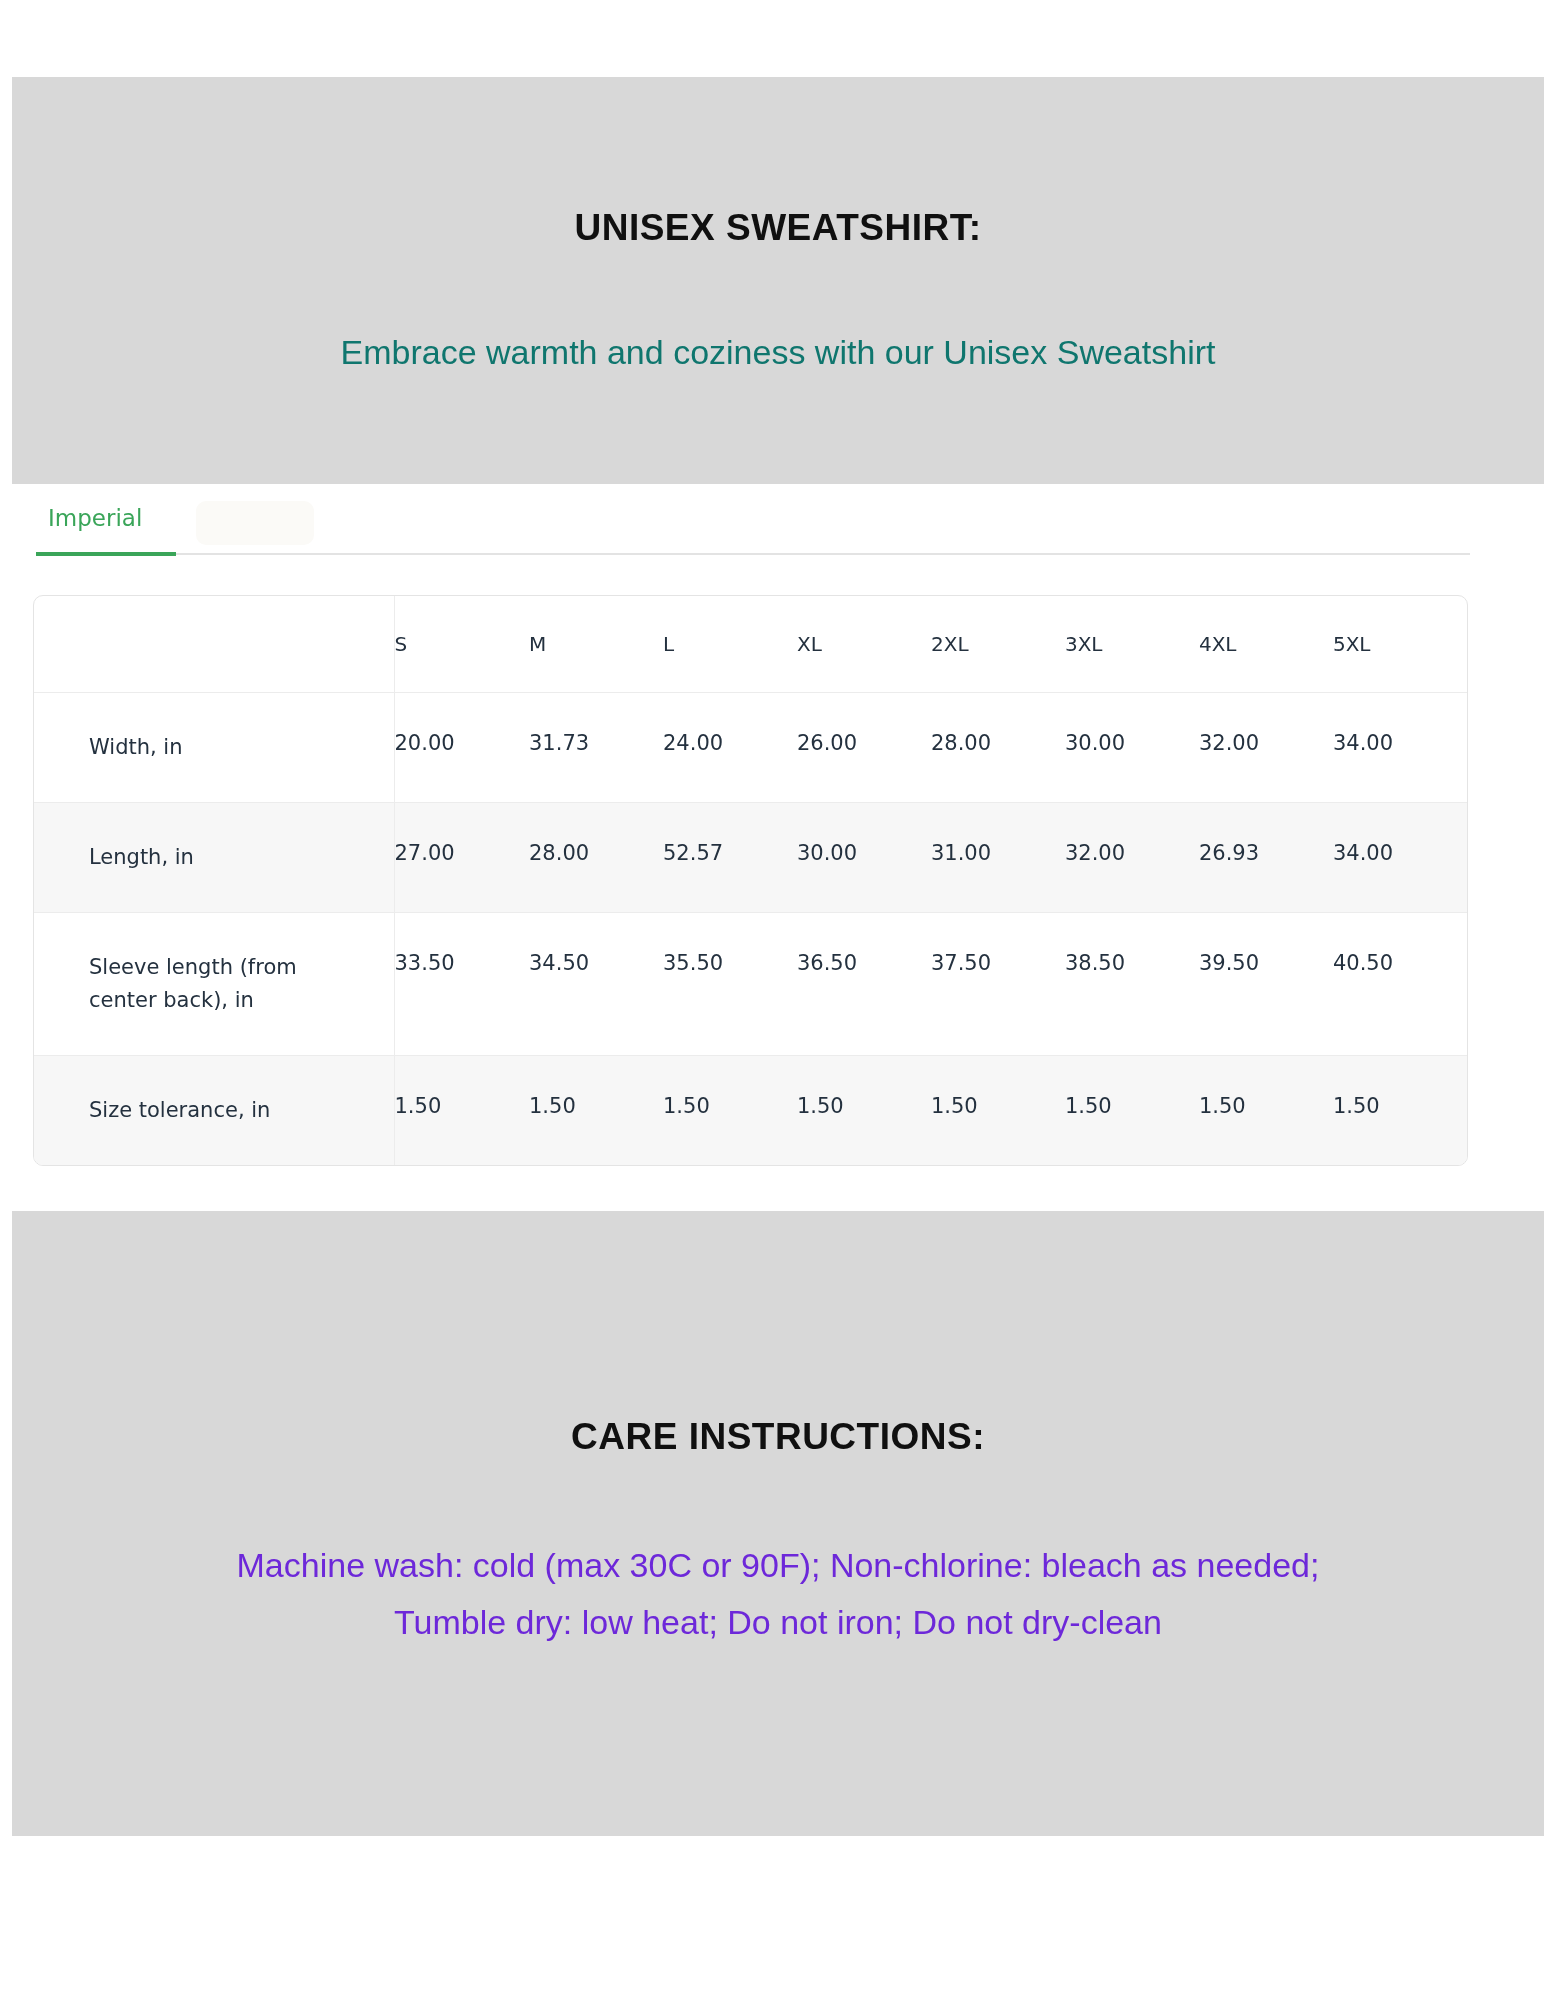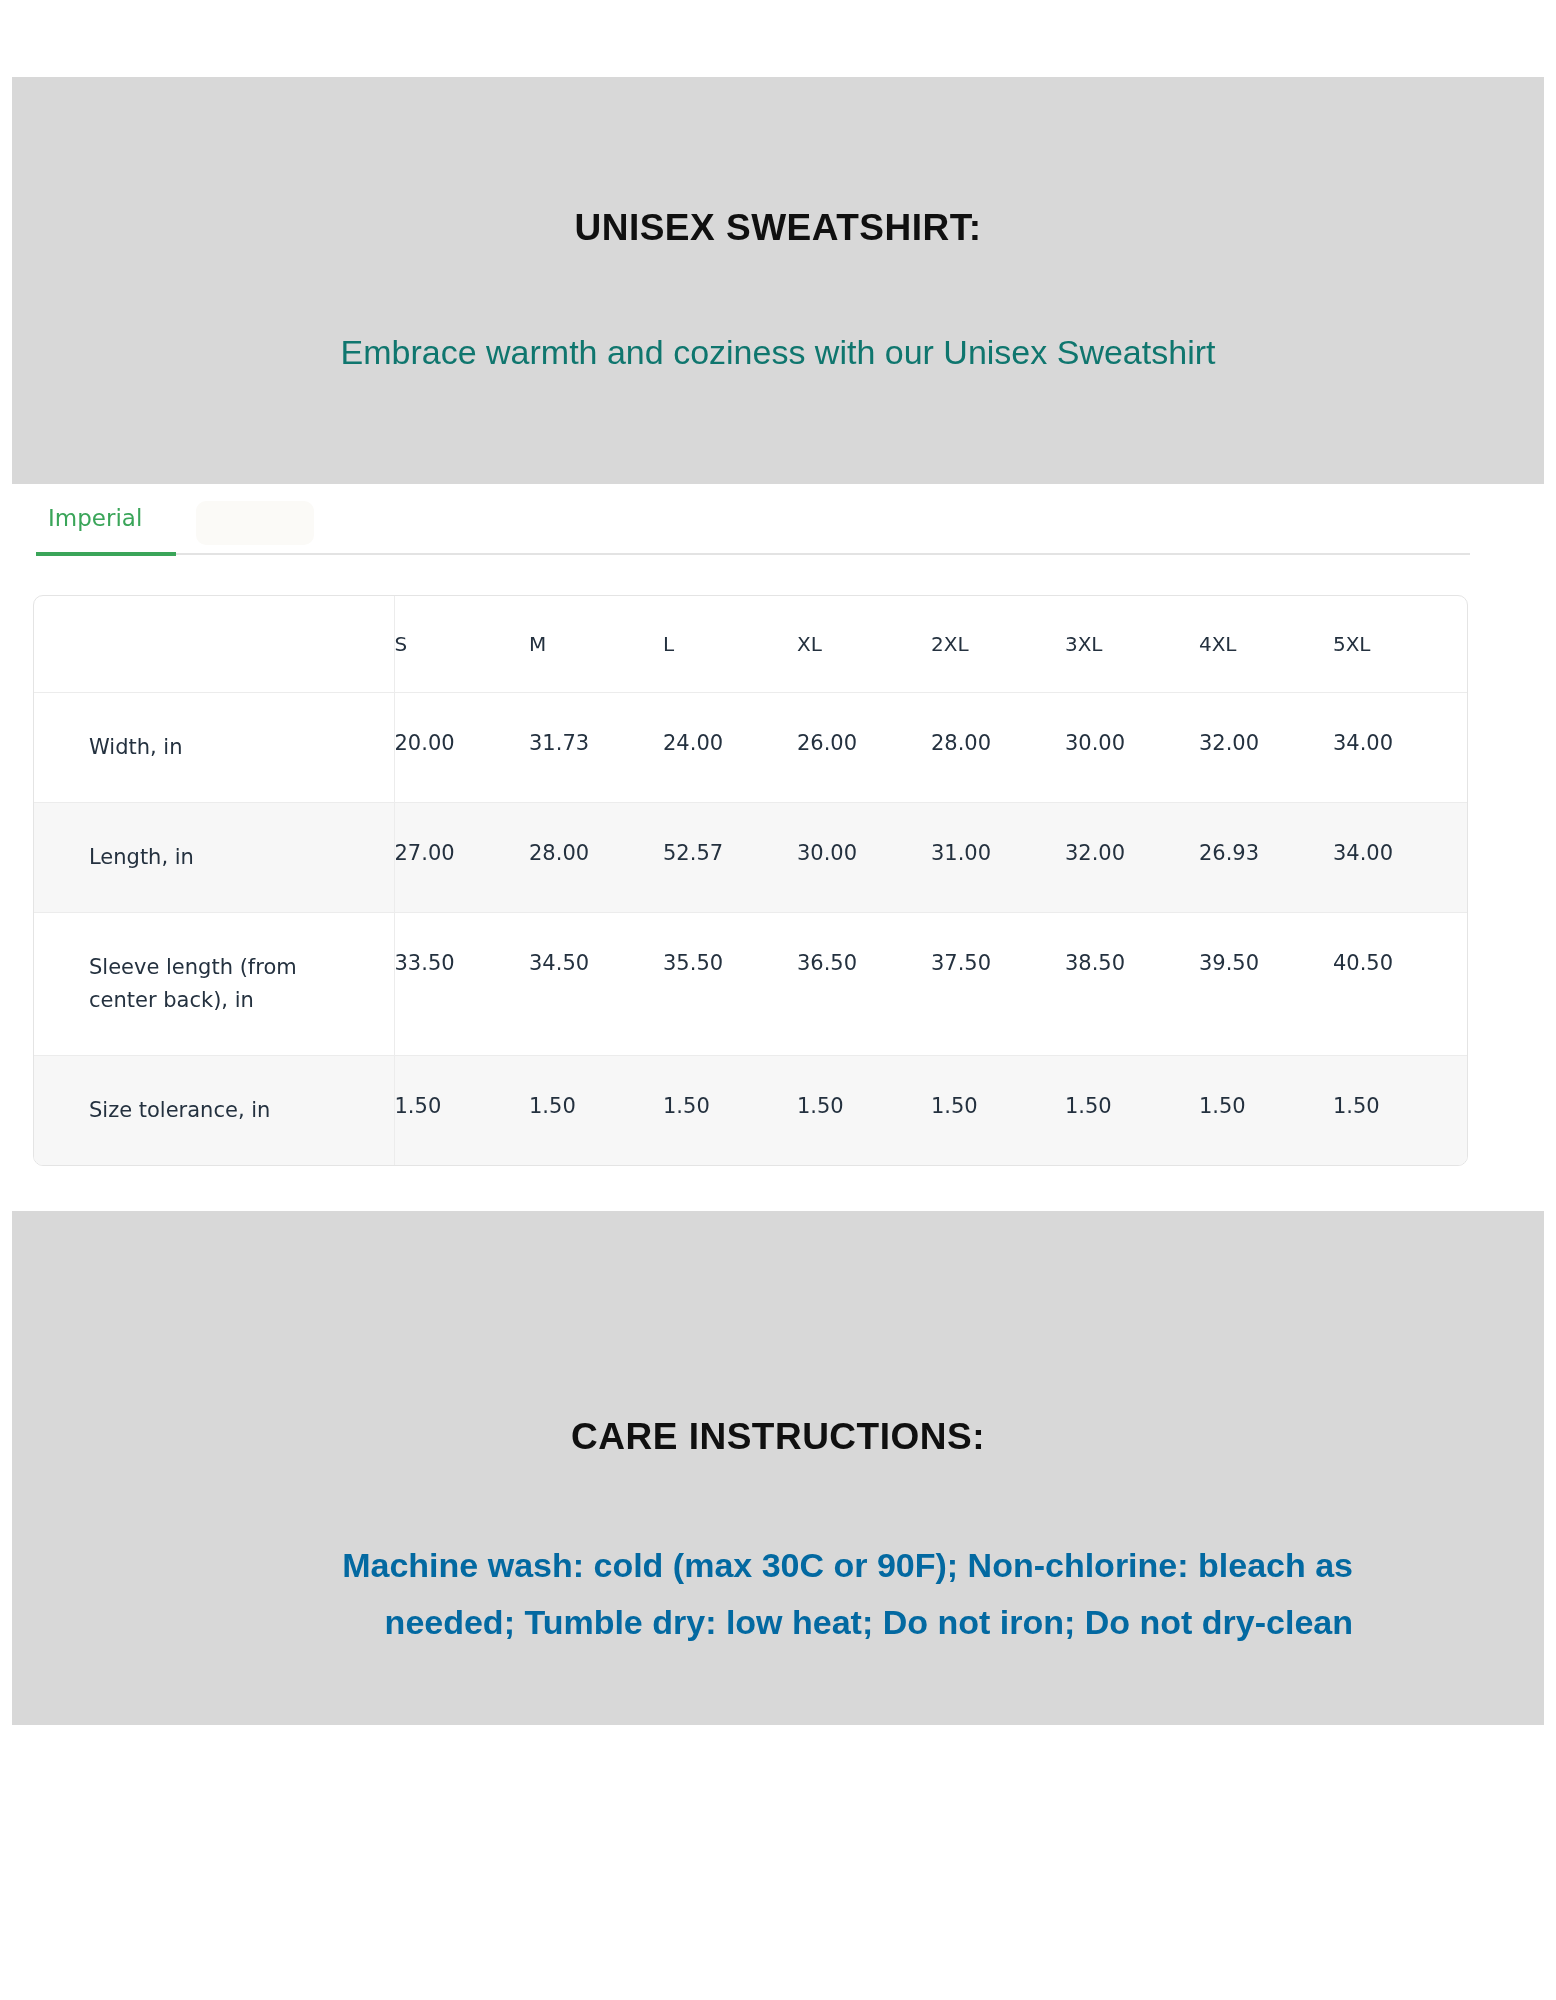--- a/index.html
+++ b/index.html
@@ -95,40 +95,39 @@
     display: inline-block;
     max-width: 240px;
     line-height: 33px;
   }
   table.size-chart tbody tr { border-top: 1px solid #ececec; }
   table.size-chart tbody tr:nth-child(even) { background: #f7f7f7; }
 
   
   .care {
     margin: 45px 12px 0 12px;
-    width: 1532px; height: 514px;
+    width: 1532px; height: 625px;
     background: #d8d8d8;
     text-align: center;
     padding-top: 205px;
     color: #101010;
   }
   .care-title {
     font-size: 37px;
     font-weight: 700;
     letter-spacing: 0.5px;
     line-height: 41px;
   }
   .care-text {
     margin: 80px auto 0 auto;
     max-width: 1150px;
     font-size: 34px;
-    font-weight: 700;
+    font-weight: 400;
     line-height: 57px;
-    color: #0369a1;
-    text-align: right;
+    color: #6d28d9;
   }
 </style>
 </head>
 <body>
 
 <div class="hero">
   <div class="hero-title">UNISEX SWEATSHIRT:</div>
   <div class="hero-subtitle">Embrace warmth and coziness with our Unisex Sweatshirt</div>
 </div>
 

